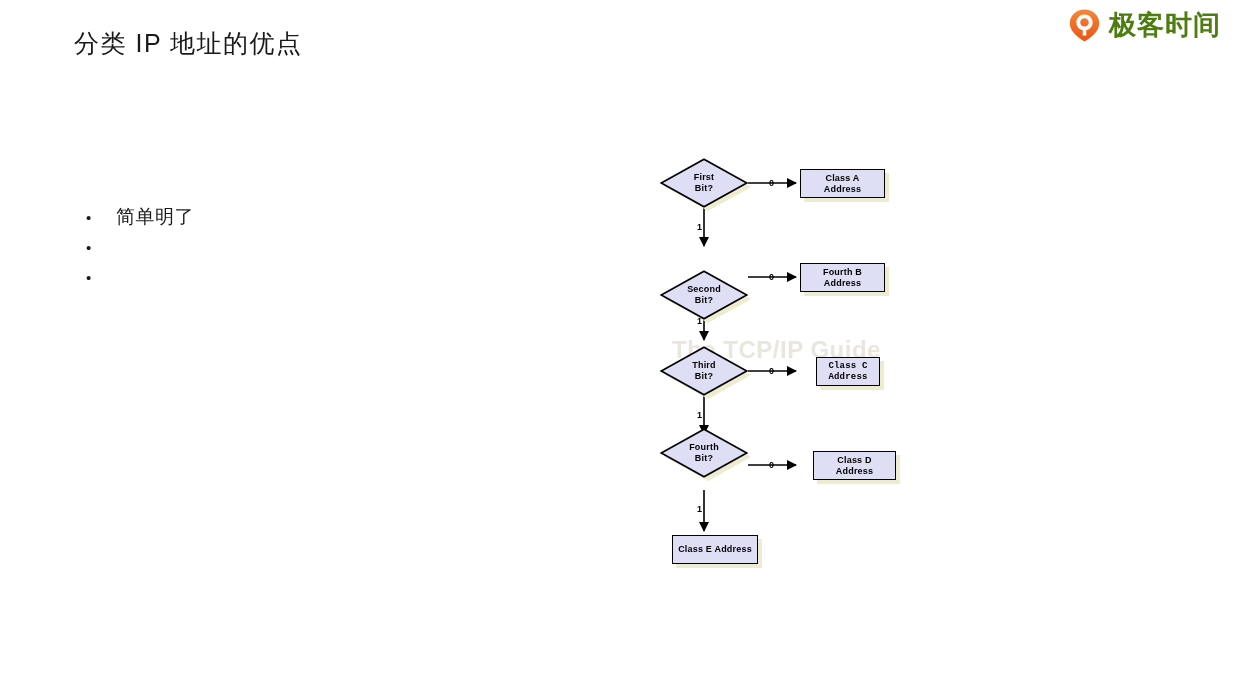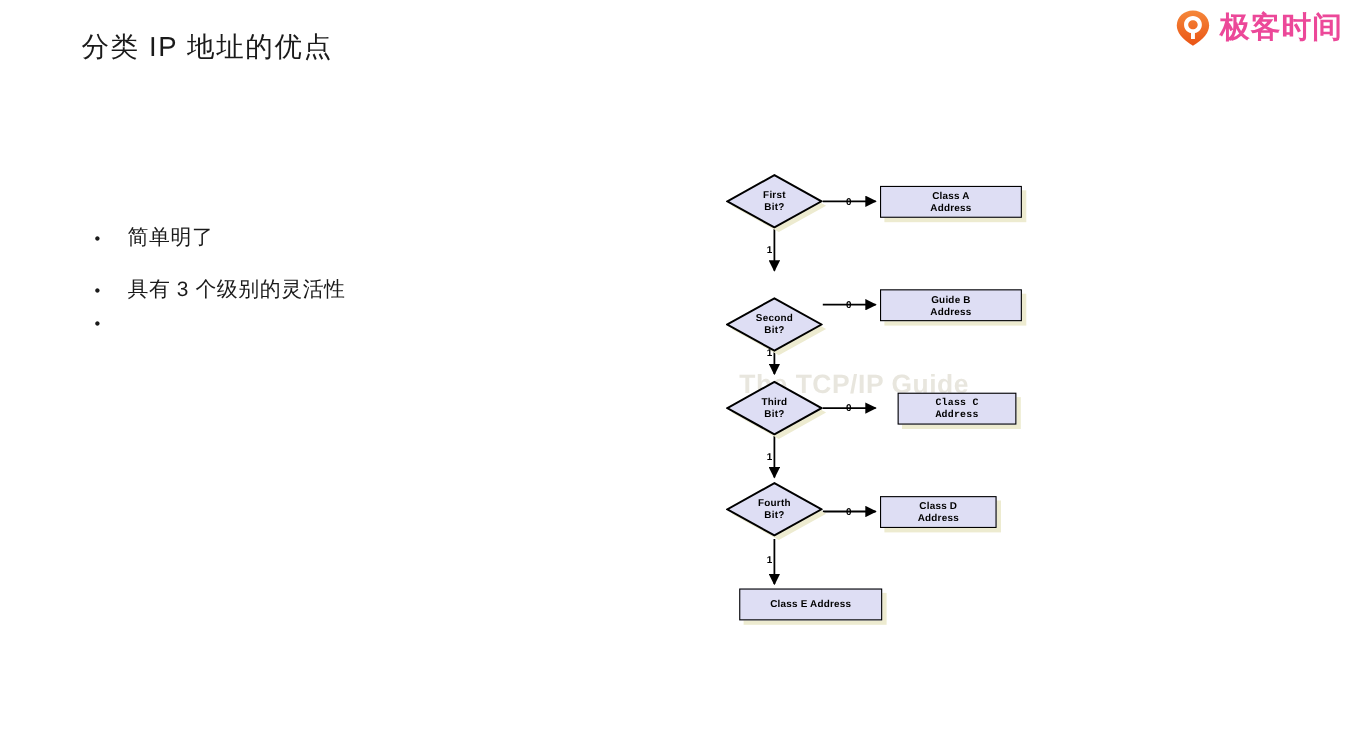--- a/index.html
+++ b/index.html
@@ -29,21 +29,21 @@
     width: 35px;
     height: 35px;
     position: relative;
     flex: 0 0 auto;
   }
   #brand .mark svg { display: block; }
   #brand .wordmark {
     font-size: 27px;
     font-weight: 700;
     letter-spacing: 1px;
-    color: #ec4899;
+    color: #4d7c0f;
     line-height: 1;
     white-space: nowrap;
   }
 
   
   #slide-title {
     position: absolute;
     left: 74px;
     top: 28px;
     font-size: 25px;
@@ -143,21 +143,20 @@
     font-weight: 700;
     line-height: 11px;
     color: #000;
     text-align: center;
     letter-spacing: 0.2px;
   }
 
   
   .rect {
     height: 29px;
-    padding-left: 44px;
   }
   .rect .shadow {
     position: absolute;
     left: 4px;
     top: 4px;
     width: 100%;
     height: 29px;
     background: #edebd0;
   }
   .rect .face {
@@ -210,21 +209,20 @@
 
 <div id="slide-title">分类 IP 地址的优点</div>
 
 <ul id="bullet-list">
   <li>
     <span class="dot">•</span>
     <span class="txt">简单明了</span>
   </li>
   <li>
     <span class="dot">•</span>
-    <span class="txt">具有 3 个级别的灵活性</span>
   </li>
   <li>
     <span class="dot">•</span>
   </li>
 </ul>
 
 <div id="flowchart">
 
   <div class="watermark">The TCP/IP Guide</div>
 
@@ -282,21 +280,21 @@
       <span>Second</span>
       <span>Bit?</span>
     </span>
   </div>
   <span class="edge-label" style="left:114px; top:122px;">0</span>
   <span class="edge-label" style="left:42px; top:166px;">1</span>
 
   <div class="node rect" style="left:145px; top:113px; width:85px;">
     <div class="shadow"></div>
     <div class="face">
-      <span>Guide B</span>
+      <span>Fourth B</span>
       <span>Address</span>
     </div>
   </div>
 
   <div class="node diamond" style="left:5px; top:196px;">
     <svg class="shadow" viewBox="0 0 88 50" aria-hidden="true">
       <polygon points="44,1 87,25 44,49 1,25" fill="#edebd0"></polygon>
     </svg>
     <svg class="face" viewBox="0 0 88 50" aria-hidden="true">
       <polygon points="44,1.2 86.8,25 44,48.8 1.2,25" fill="#dedef4" stroke="#000" stroke-width="1.8"></polygon>
@@ -310,36 +308,36 @@
   <span class="edge-label" style="left:42px; top:260px;">1</span>
 
   <div class="node rect" style="left:161px; top:207px; width:64px;font-family:Liberation Mono, monospace;">
     <div class="shadow"></div>
     <div class="face">
       <span>Class C</span>
       <span>Address</span>
     </div>
   </div>
 
-  <div class="node diamond" style="left:5px; top:288px;">
+  <div class="node diamond" style="left:5px; top:278px;">
     <svg class="shadow" viewBox="0 0 88 50" aria-hidden="true">
       <polygon points="44,1 87,25 44,49 1,25" fill="#edebd0"></polygon>
     </svg>
     <svg class="face" viewBox="0 0 88 50" aria-hidden="true">
       <polygon points="44,1.2 86.8,25 44,48.8 1.2,25" fill="#dedef4" stroke="#000" stroke-width="1.8"></polygon>
     </svg>
     <span class="label">
       <span>Fourth</span>
       <span>Bit?</span>
     </span>
   </div>
   <span class="edge-label" style="left:114px; top:310px;">0</span>
   <span class="edge-label" style="left:42px; top:354px;">1</span>
 
-  <div class="node rect" style="left:145px; top:301px; width:62px;">
+  <div class="node rect" style="left:158px; top:301px; width:83px;">
     <div class="shadow"></div>
     <div class="face">
       <span>Class D</span>
       <span>Address</span>
     </div>
   </div>
 
   <div class="node rect" style="left:17px; top:385px; width:86px;">
     <div class="shadow"></div>
     <div class="face">

